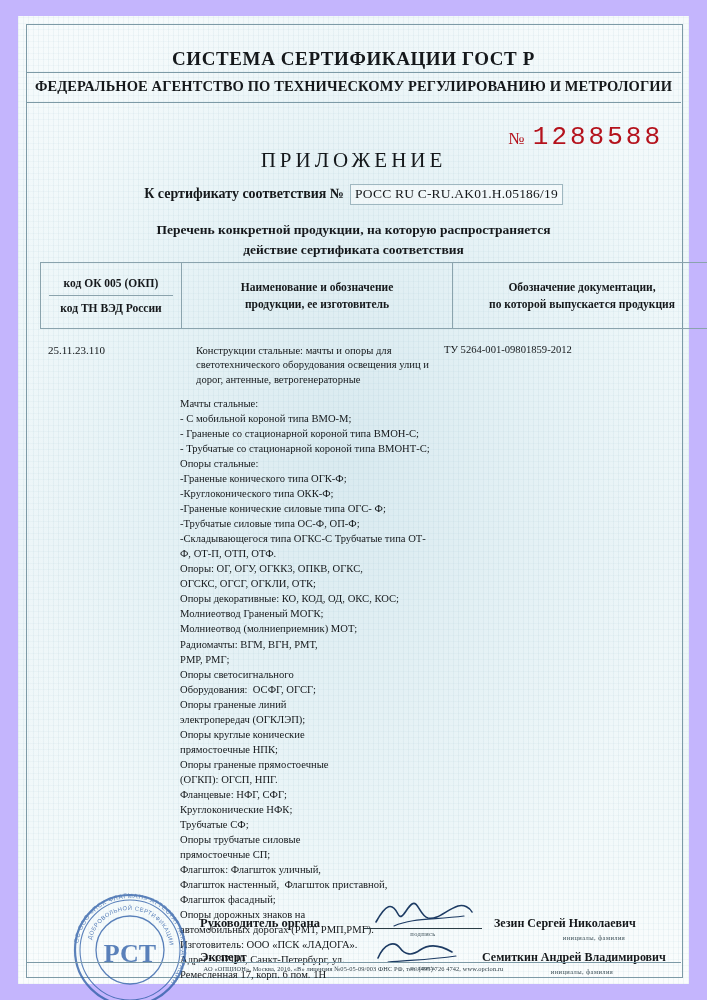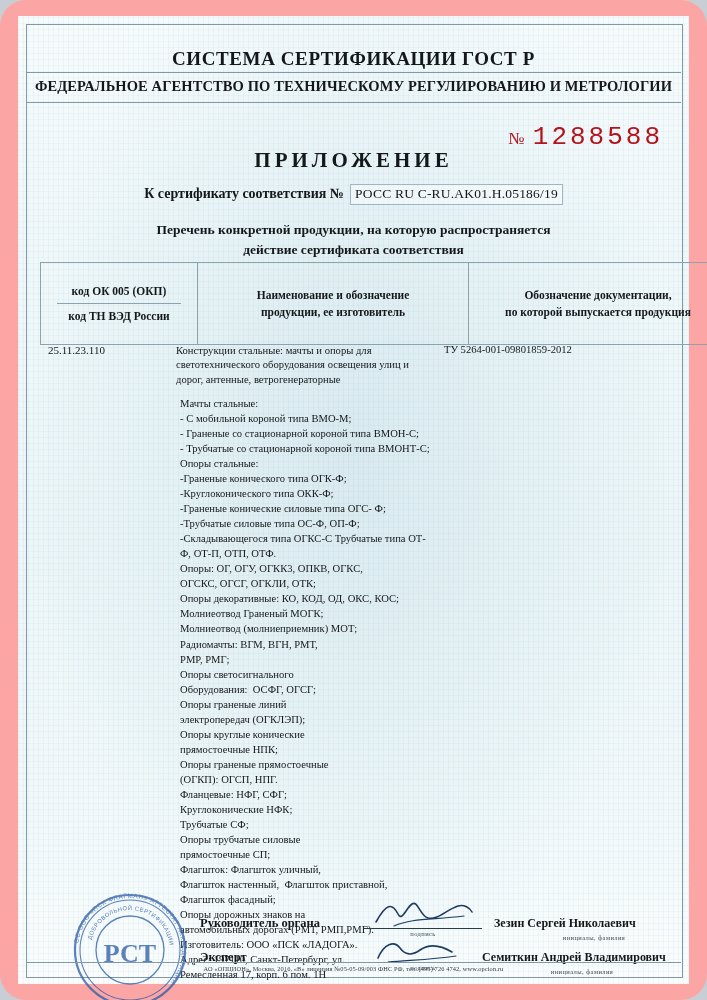--- a/index.html
+++ b/index.html
@@ -4,24 +4,23 @@
 <style>
   html, body {
     margin: 0;
     padding: 0;
     background: #c8cfd4;
   }
   .page {
     position: relative;
     width: 707px;
     height: 1000px;
-    background: #fca5a5;
+    background: #c4b5fd;
     overflow: hidden;
     font-family: "Liberation Serif", serif;
-    border-radius: 26px;
   }
   
   .paper {
     position: absolute;
     left: 18px; top: 16px;
     width: 671px; height: 968px;
     background:
       radial-gradient(ellipse at 50% 45%, rgba(214,232,238,0.85) 0%, rgba(226,240,244,0.55) 45%, rgba(244,250,251,0.25) 70%, rgba(255,255,255,0) 85%),
       linear-gradient(180deg, #f7fbfc 0%, #eef7f9 25%, #eaf4f7 55%, #f2f9fa 85%, #fbfdfd 100%);
   }
@@ -87,21 +86,21 @@
     color: #b4121c;
     letter-spacing: 3px;
     font-family: "Liberation Mono", monospace;
   }
 
   .prilozhenie {
     position: absolute;
     left: 0; top: 124px; width: 655px;
     text-align: center;
     font-size: 21px;
-    font-weight: bold;
+    font-weight: normal;
     letter-spacing: 4px;
     color: #15181b;
   }
 
   .certline {
     position: absolute;
     left: 0; top: 160px; width: 655px;
     text-align: center;
     font-size: 14px;
     font-weight: bold;
@@ -164,21 +163,21 @@
   }
   .okp-val {
     position: absolute;
     left: 8px; top: 0;
     width: 116px;
     font-size: 11px;
     color: #15181b;
   }
   .prod-head {
     position: absolute;
-    left: 136px; top: 0;
+    left: 156px; top: 0;
     width: 256px;
     font-size: 10.6px;
     line-height: 1.35;
     color: #15181b;
   }
   .doc-val {
     position: absolute;
     left: 404px; top: 0;
     width: 230px;
     font-size: 10.6px;
@@ -305,21 +304,21 @@
     </div>
 
     <div class="subtitle">
       <div>Перечень конкретной продукции,  на которую распространяется</div>
       <div>действие сертификата соответствия</div>
     </div>
 
     <table class="tbl">
       <tbody>
           <tr>
-        <td class="c1" style="padding:16px;">
+        <td class="c1" style="padding:8px;">
           <div style="border-bottom:1px solid #8aa3ad; padding:6px 4px; text-align:center; font-weight:bold;">код ОК 005 (ОКП)</div>
           <div style="padding:6px 4px; text-align:center; font-weight:bold;">код ТН ВЭД России</div>
         </td>
         <td class="c2 th-center">
           <div>Наименование и обозначение</div>
           <div>продукции, ее изготовитель</div>
         </td>
         <td class="c3 th-center">
           <div>Обозначение документации,</div>
           <div>по которой выпускается продукция</div>

